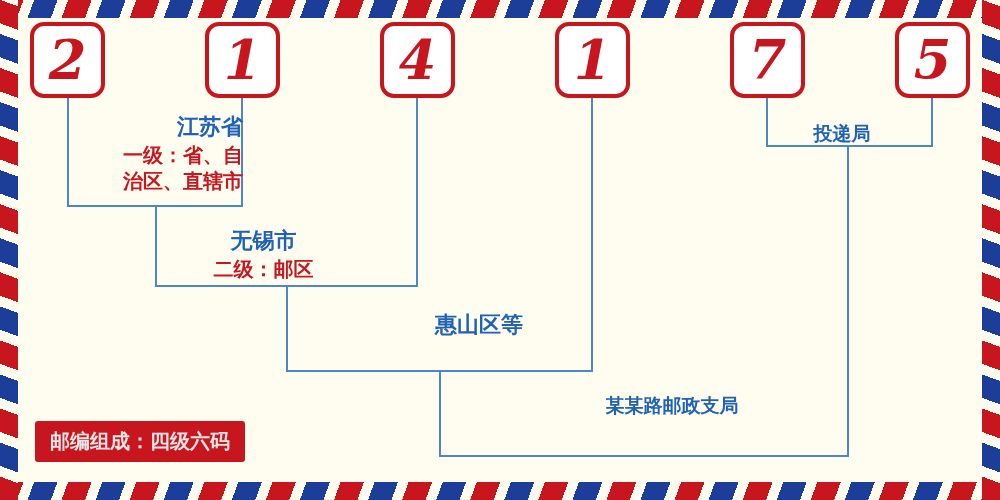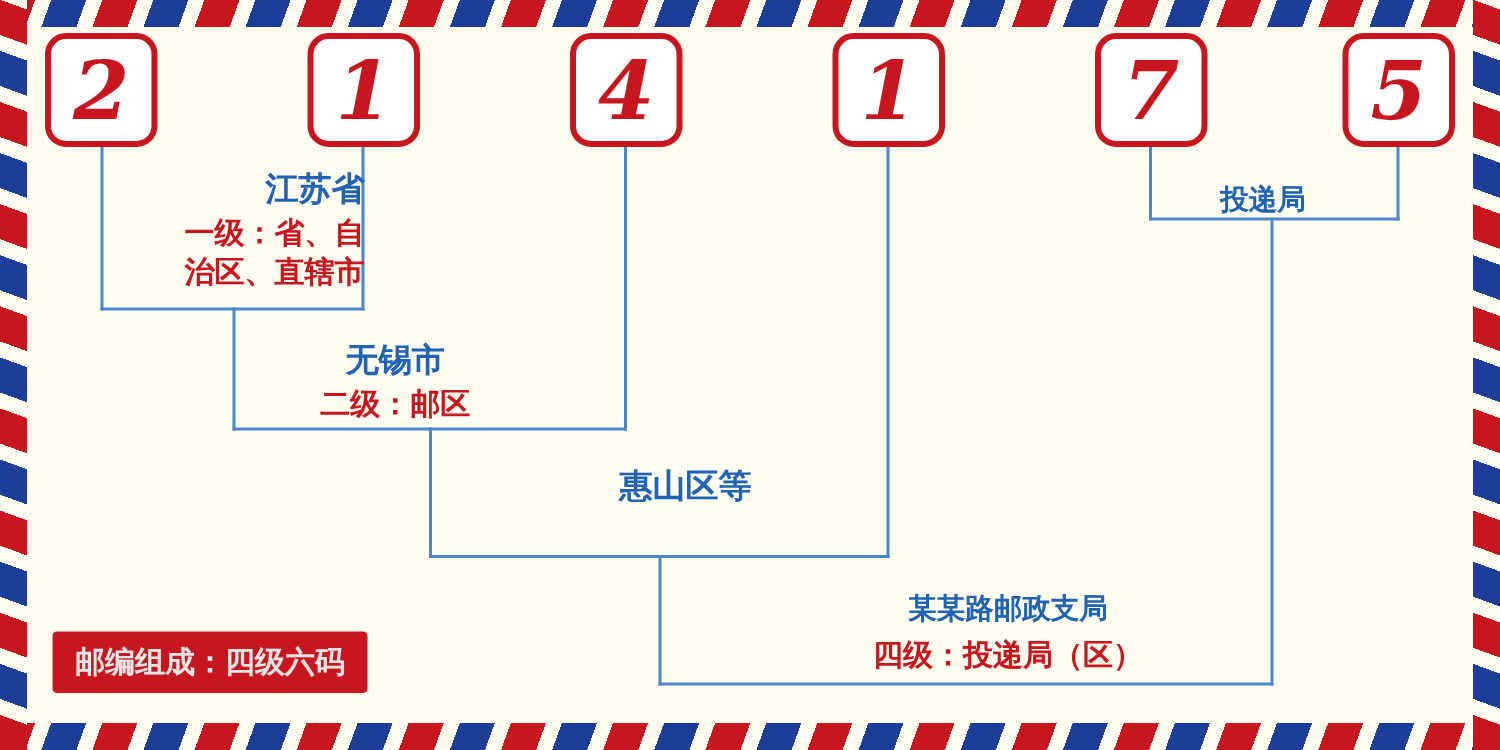--- a/index.html
+++ b/index.html
@@ -143,27 +143,26 @@
     <div class="place">江苏省</div>
     <div class="desc">一级：省、自</div>
     <div class="desc">治区、直辖市</div>
   </div>
 
   <div class="callout" style="left:155px; top:226px; width:217px;">
     <div class="place">无锡市</div>
     <div class="desc">二级：邮区</div>
   </div>
 
-  <div class="callout" style="left:282px; top:310px; width:350px;">
+  <div class="callout" style="left:304px; top:310px; width:350px;">
     <div class="place">惠山区等</div>
   </div>
 
   <div class="callout" style="left:512px; top:394px; width:320px;font-family:Liberation Mono, monospace;">
     <div class="place place-sm">某某路邮政支局</div>
-    <div class="desc desc-gap">四级：投递局（区）</div>
   </div>
 
   <div class="callout" style="left:766px; top:120px; width:152px;">
     <div class="place place-sm">投递局</div>
   </div>
 
   <div class="footer-badge">邮编组成：四级六码</div>
 
 </div>
 

